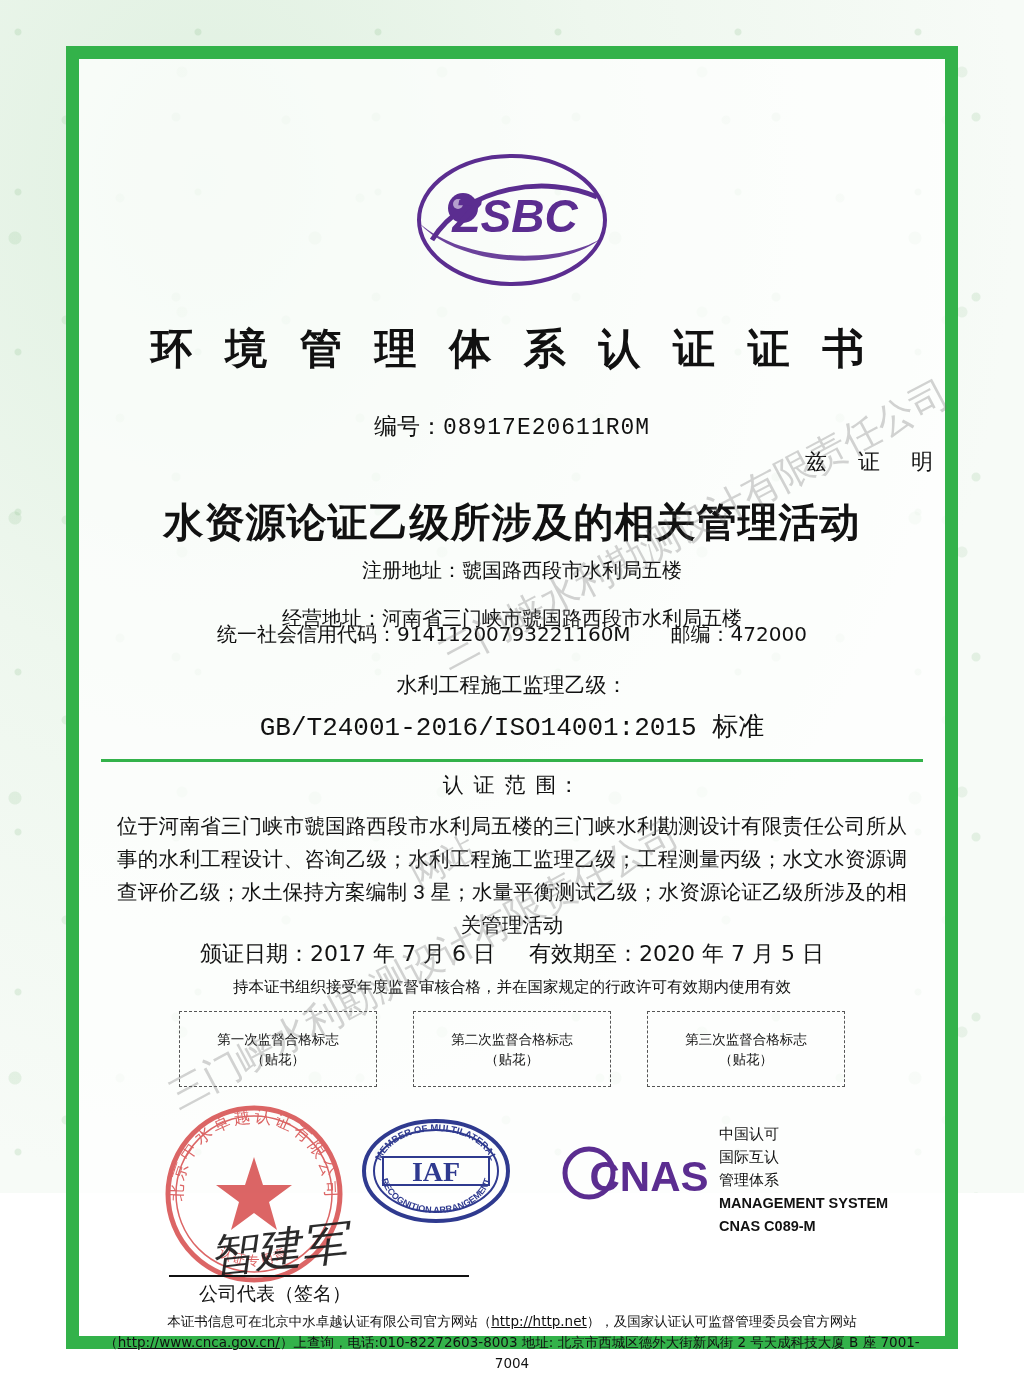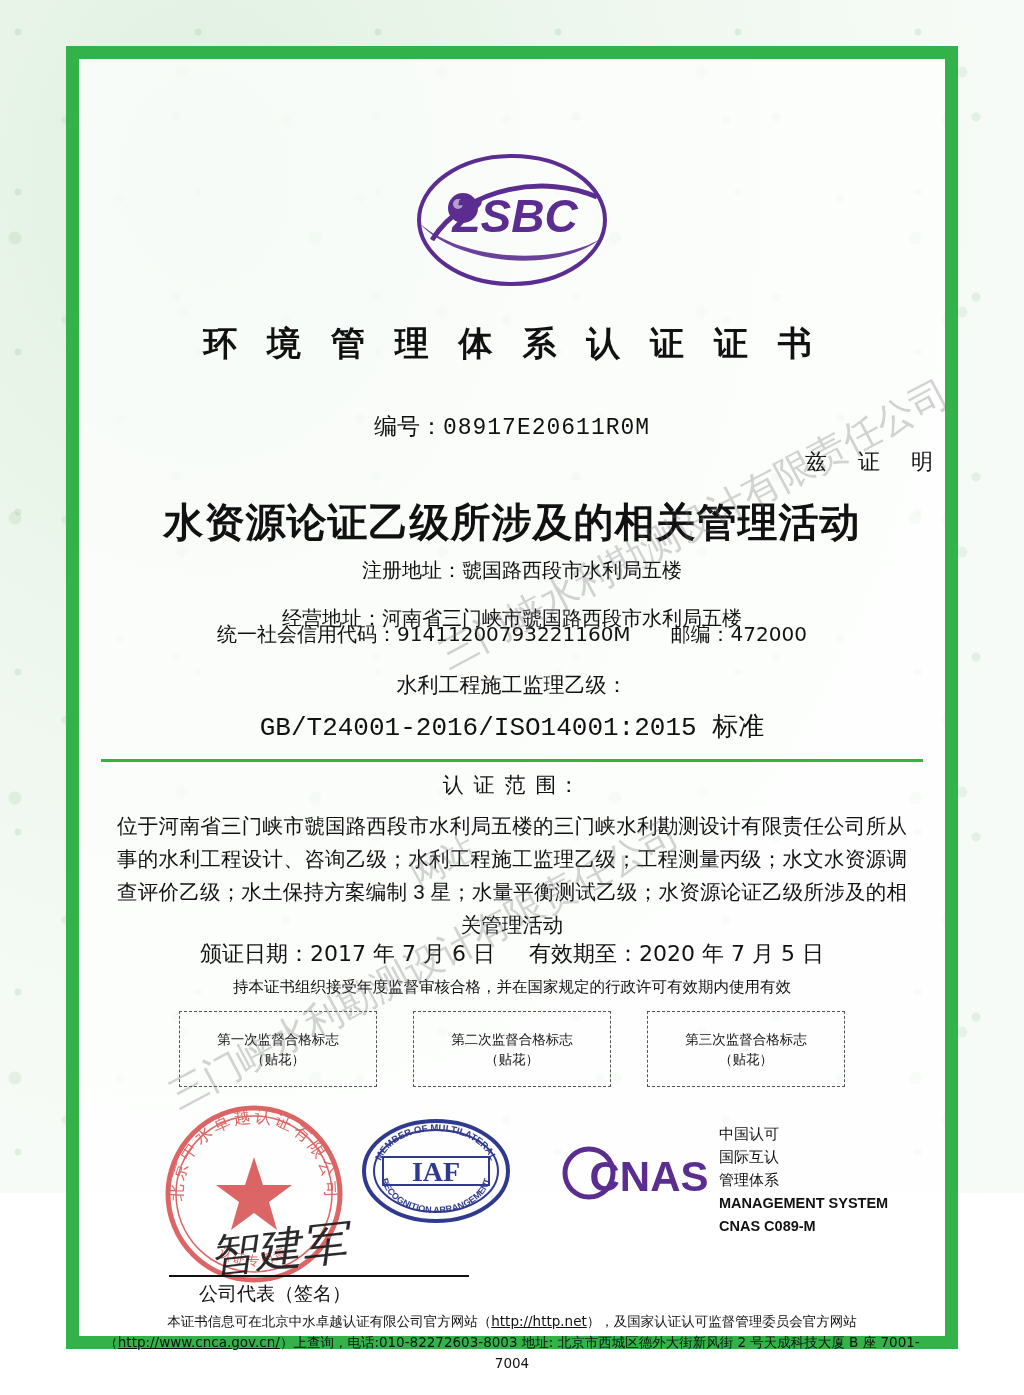--- a/index.html
+++ b/index.html
@@ -65,21 +65,21 @@
   }
   
   .cert-title {
     position: absolute;
     top: 262px;
     left: 0;
     right: 0;
     text-align: center;
     font-family: "DejaVu Sans", "Liberation Sans", sans-serif;
     font-weight: bold;
-    font-size: 34px;
+    font-size: 42px;
     letter-spacing: 9px;
     color: #111;
   }
   .cert-no {
     position: absolute;
     top: 336px;
     left: 0;
     right: 0;
     text-align: center;
     font-size: 23px;

